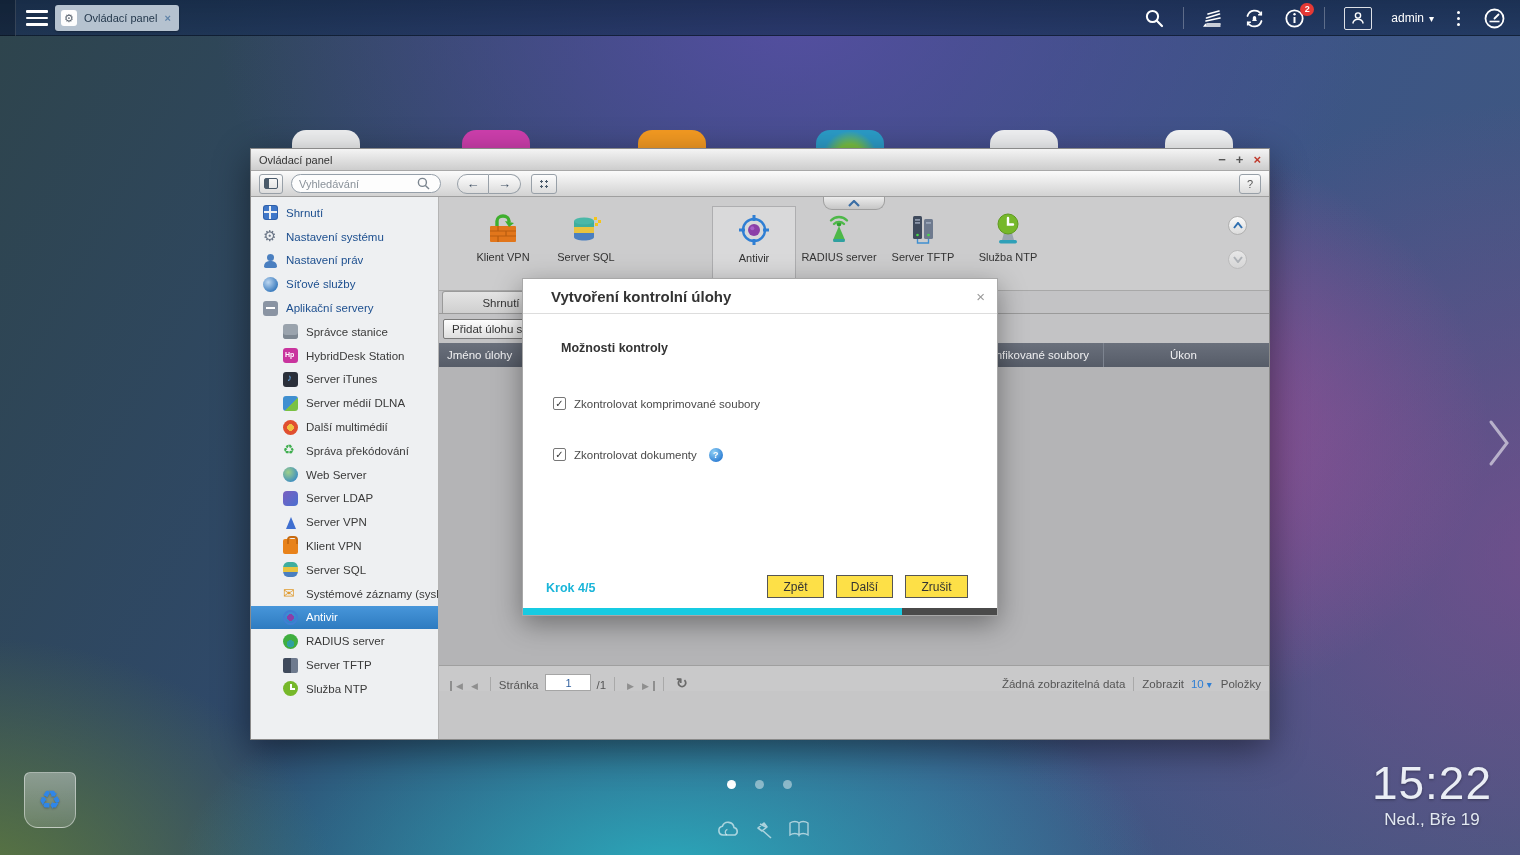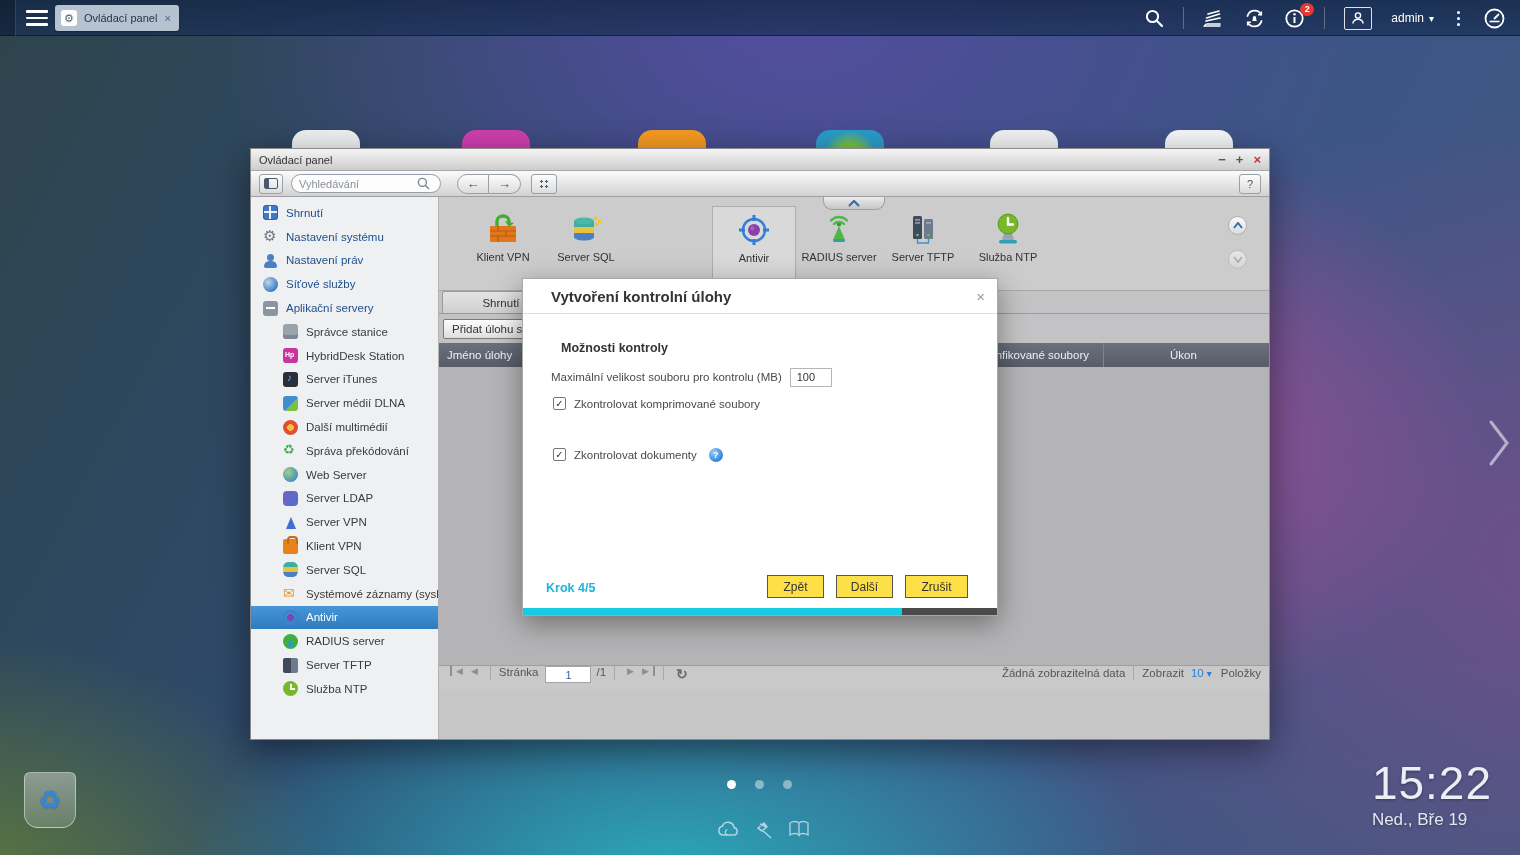--- a/index.html
+++ b/index.html
@@ -36,21 +36,21 @@
   .tb-badge { position:absolute; top:-5px; right:-9px; min-width:14px; height:13px; background:#e53935; color:#fff;
     font-size:9px; font-weight:bold; border-radius:7px; display:flex; align-items:center; justify-content:center; padding:0 3px; }
   .tb-userbox { width:28px; height:23px; border:1px solid rgba(255,255,255,0.85); border-radius:2px; display:flex; align-items:center; justify-content:center; }
   .tb-admin { display:flex; align-items:center; gap:5px; color:#fff; font-size:12px; cursor:pointer; }
   .tb-admin .caret::before { content:"▾"; font-size:10px; }
   .tb-dots { display:flex; flex-direction:column; gap:3px; cursor:pointer; padding:2px 4px; }
   .tb-dots i { width:3px; height:3px; background:#fff; border-radius:50%; display:block; }
 
   
   .app-top { position:absolute; top:130px; height:22px; width:68px; border-radius:14px 14px 4px 4px; z-index:10; }
-  .clock { position:absolute; right:28px; top:760px; text-align:left; z-index:5; color:#eaeef5; text-shadow:0 1px 3px rgba(0,0,0,0.35); }
+  .clock { position:absolute; right:28px; top:760px; text-align:center; z-index:5; color:#eaeef5; text-shadow:0 1px 3px rgba(0,0,0,0.35); }
   .clock .time { font-size:46px; line-height:46px; letter-spacing:1px; }
   .clock .date { font-size:17px; margin-top:4px; color:#e2e8f1; }
   .bin { position:absolute; left:24px; top:772px; width:52px; height:56px; z-index:5; cursor:pointer;
     background:linear-gradient(rgba(255,255,255,0.38), rgba(255,255,255,0.16));
     border:1px solid rgba(255,255,255,0.45); border-radius:6px 6px 14px 14px;
     display:flex; align-items:center; justify-content:center; }
   .bin::after { content:"♻"; font-size:26px; color:#2f86e8; text-shadow:0 1px 2px rgba(0,0,0,0.25); }
   .pgdots { position:absolute; left:727px; top:780px; display:flex; gap:19px; z-index:5; }
   .pgdots i { width:9px; height:9px; border-radius:50%; background:rgba(255,255,255,0.45); display:block; cursor:pointer; }
   .pgdots i.active { background:#fff; }
@@ -148,21 +148,21 @@
 
   .thead { position:absolute; left:0; right:0; top:146px; height:24px; display:flex;
     background:linear-gradient(#6a707c,#565c68); }
   .thead .th { font-size:11.5px; color:#f0f0f2; line-height:24px; border-right:1px solid #7d8490; white-space:nowrap; overflow:hidden; }
   .th1 { width:322px; padding-left:8px; }
   .th2 { width:343px; text-align:right; padding-right:14px; }
   .th3 { width:159px; text-align:center; border-right:none !important; }
   .tbody { position:absolute; left:0; right:0; top:170px; bottom:74px; background:#b4b4b6; }
 
   .pgbar { position:absolute; left:0; right:0; bottom:48px; height:26px; background:#c9c9ca; border-top:1px solid #9f9f9f;
-    display:flex; align-items:flex-start; padding:0 8px; font-size:11.5px; color:#555; }
+    display:flex; align-items:flex-end; padding:0 8px; font-size:11.5px; color:#555; }
   .pg-ic { color:#8f8f8f; font-size:9px; cursor:pointer; padding:0 4px; }
   .pg-first::before { content:"◀"; } .pg-first { border-left:2px solid #8f8f8f; margin-left:3px; }
   .pg-prev::before { content:"◀"; }
   .pg-next::before { content:"▶"; }
   .pg-last::before { content:"▶"; } .pg-last { border-right:2px solid #8f8f8f; }
   .pg-sep { width:1px; height:14px; background:#a9a9a9; margin:0 8px; }
   .pg-input { width:46px; height:17px; border:1px solid #a5a5a5; background:#fff; font-size:11px; text-align:center;
     margin:0 5px 0 7px; color:#2f5f9e; font-family:"Liberation Sans",sans-serif; }
   .pg-refresh::before { content:"↻"; font-size:14px; color:#6a6a6a; font-weight:bold; }
   .pg-right { margin-left:auto; display:flex; align-items:center; }
@@ -477,24 +477,20 @@
     </div>
   </div>
 
   <div class="dialog">
     <div class="dlg-head">
       <span class="dlg-title">Vytvoření kontrolní úlohy</span>
       <span class="dlg-close">×</span>
     </div>
     <div class="dlg-section">Možnosti kontroly</div>
 
-    <div class="dlg-row" style="left:28px; top:88px; height:20px;">
-      <span>Maximální velikost souboru pro kontrolu (MB)</span>
-      <input class="dlg-input" value="100" style="">
-    </div>
 
     <div class="dlg-row" style="left:30px; top:117px; height:15px;">
       <span class="cb checked"></span>
       <span>Zkontrolovat komprimované soubory</span>
     </div>
 
 
     <div class="dlg-row" style="left:30px; top:168px; height:15px;">
       <span class="cb checked"></span>
       <span>Zkontrolovat dokumenty</span>

